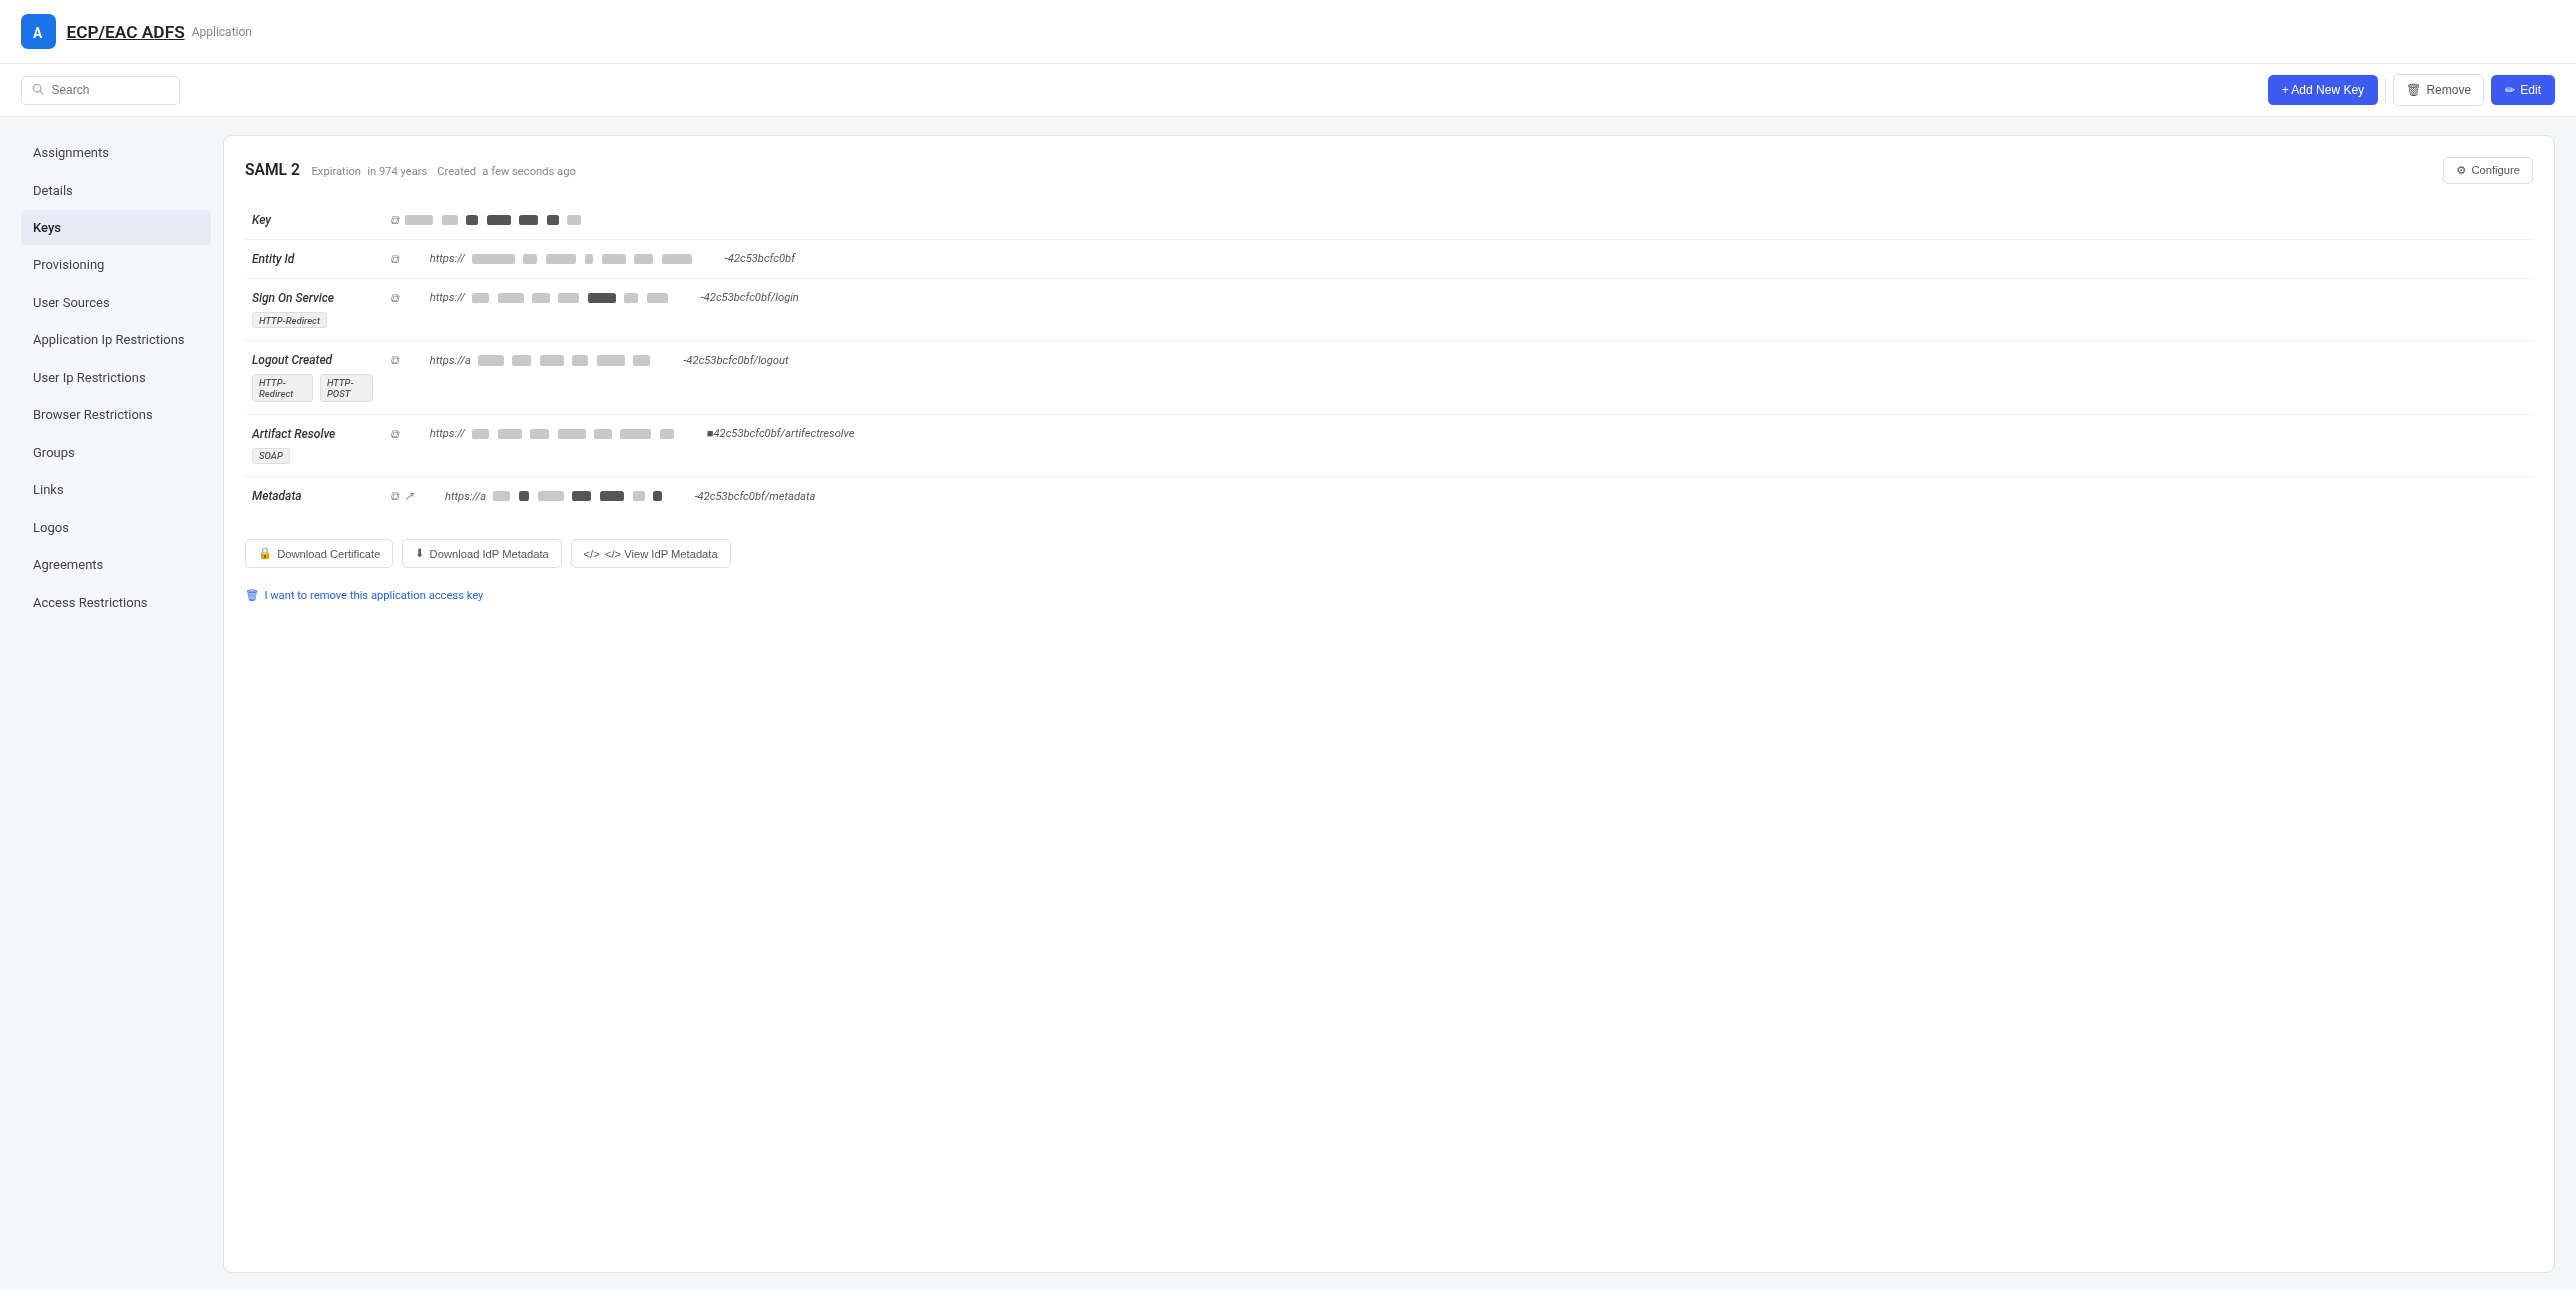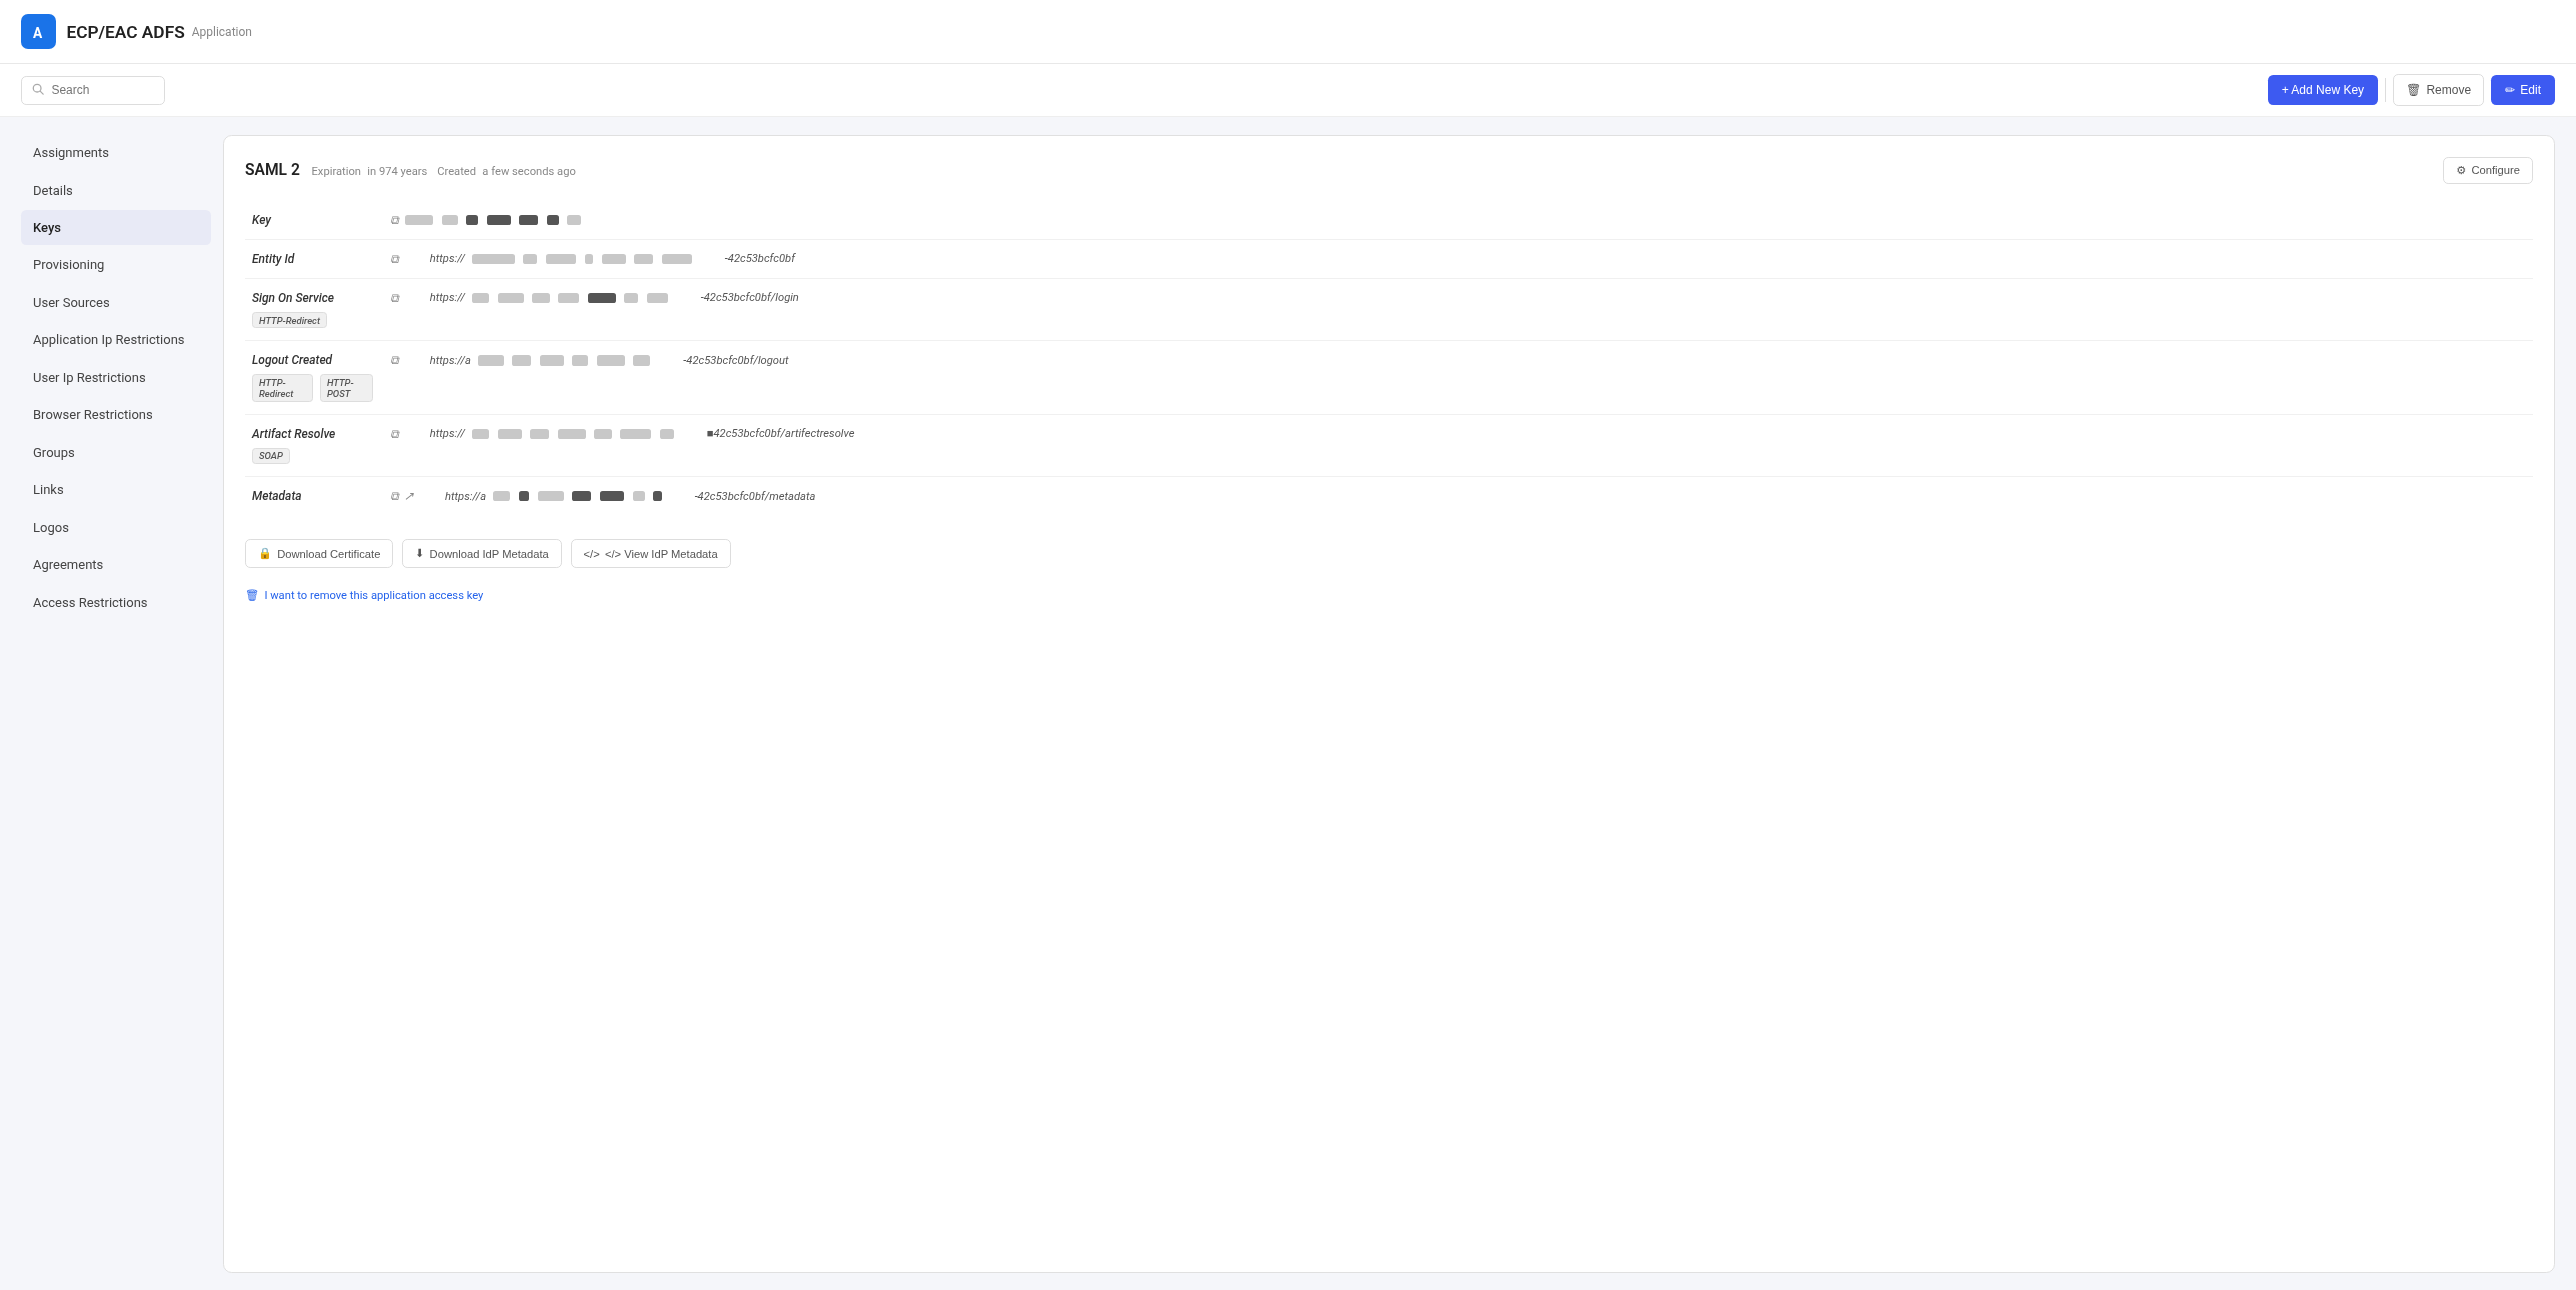--- a/index.html
+++ b/index.html
@@ -37,20 +37,21 @@
       flex-shrink: 0;
     }
     .logo-icon svg {
       width: 24px;
       height: 24px;
     }
     .header-title {
       font-size: 17.3px;
       font-weight: 600;
       color: #222;
+      text-decoration: underline;
     }
     .header-subtitle {
       font-size: 12px;
       color: #888;
       margin-left: 7px;
       font-weight: 400;
     }
     .top-bar {
       display: flex;
       align-items: center;
@@ -58,21 +59,21 @@
       padding: 10.4px 21px;
       background: #fff;
       border-bottom: 0.9px solid #eee;
     }
     .search-box {
       display: flex;
       align-items: center;
       border: 0.9px solid #ddd;
       border-radius: 5.2px;
       padding: 6px 10.4px;
-      width: 144px;
+      width: 159px;
       background: #fff;
     }
     .search-box input {
       border: none;
       outline: none;
       font-size: 12px;
       color: #555;
       width: 100%;
       background: transparent;
     }

